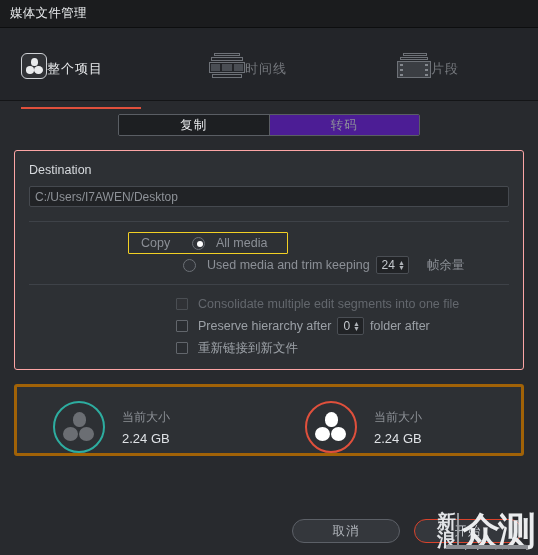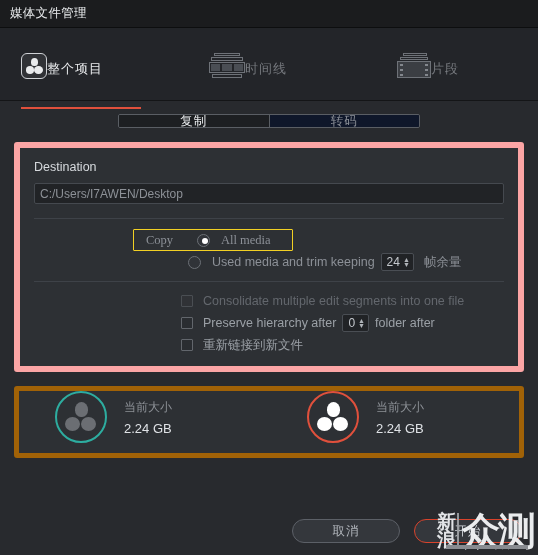--- a/index.html
+++ b/index.html
@@ -122,41 +122,41 @@
     display: flex;
     justify-content: center;
     background: #282a2e;
   }
   .segctl {
     display: flex;
     border: 1px solid #5a5e64;
     border-radius: 2px;
     overflow: hidden;
     width: 302px;
-    height: 14px;
+    height: 22px;
   }
   .segbtn {
     flex: 1;
     display: flex;
     align-items: center;
     justify-content: center;
     font-size: 12.5px;
     color: #8e9299;
-    background: #0f172a;
+    background: #4c1d95;
     cursor: pointer;
     letter-spacing: 1px;
   }
   .segbtn.active { background: #1d1f22; color: #f0f2f4; }
   .segbtn + .segbtn { border-left: 1px solid #5a5e64; }
 
   
   .panel {
     margin: 0 14px;
     background: #2d3034;
-    border: 6px solid #fca5a5;
+    border: 1px solid #fca5a5;
     border-radius: 3px;
   }
   .panel.options { margin-bottom: 0; }
 
   .dest-block { padding: 12px 14px 14px 14px; }
   .dest-label { color: #d7dade; font-size: 12.5px; margin-bottom: 9px; }
   .dest-row { display: flex; align-items: center; gap: 11px; }
   .path-input {
     flex: 1;
     height: 21px;
@@ -271,25 +271,25 @@
     cursor: pointer;
   }
   .check-row.disabled .cbox { border-color: #4a4e53; background: #303236; }
   .check-label { margin-left: 10px; color: #9ba0a6; font-size: 12.5px; }
   .check-row.disabled .check-label { color: #63676d; }
 
   
   .stats {
     margin: 14px 14px 0 14px;
     background: #2d3034;
-    border: 5px solid #a16207;
+    border: 3px solid #a16207;
     border-radius: 3px;
     height: 72px;
     display: flex;
-    align-items: flex-start;
+    align-items: flex-end;
   }
   .stat { display: flex; align-items: center; }
   .stat.one { margin-left: 36px; }
   .stat.two { margin-left: 135px; }
   .ring {
     width: 52px; height: 52px;
     border-radius: 50%;
     border: 2px solid #2dada0;
     position: relative;
     flex: 0 0 auto;
@@ -437,39 +437,39 @@
     <div class="dest-label">Destination</div>
     <div class="dest-row">
       <input class="path-input" type="text" value="C:/Users/I7AWEN/Desktop" style="">
     </div>
   </div>
 
   <div class="divider"></div>
 
   <div class="radios">
 
-    <div class="radio-row first" style="padding-left:177px;font-family:Liberation Serif, serif;">
+    <div class="radio-row first" style="padding-left:177px;">
       <span class="prefix">Copy</span>
       <span class="radio checked"></span>
       <span class="radio-label">All media</span>
       <span class="hl-box"></span>
     </div>
 
 
     <div class="radio-row" style="padding-left:168px;">
       <span class="radio"></span>
       <span class="radio-label">Used media and trim keeping</span>
       <span class="spin">
         <span class="val">24</span>
         <span class="arrows">
           <span>▲</span>
             <span>▼</span>
         </span>
       </span>
-      <span class="radio-label" style="margin-left:4px">帧余量</span>
+      <span class="radio-label" style="margin-left:12px">帧余量</span>
     </div>
 
   </div>
 
   <div class="divider"></div>
 
   <div class="checks">
 
     <div class="check-row disabled">
       <span class="cbox"></span>

